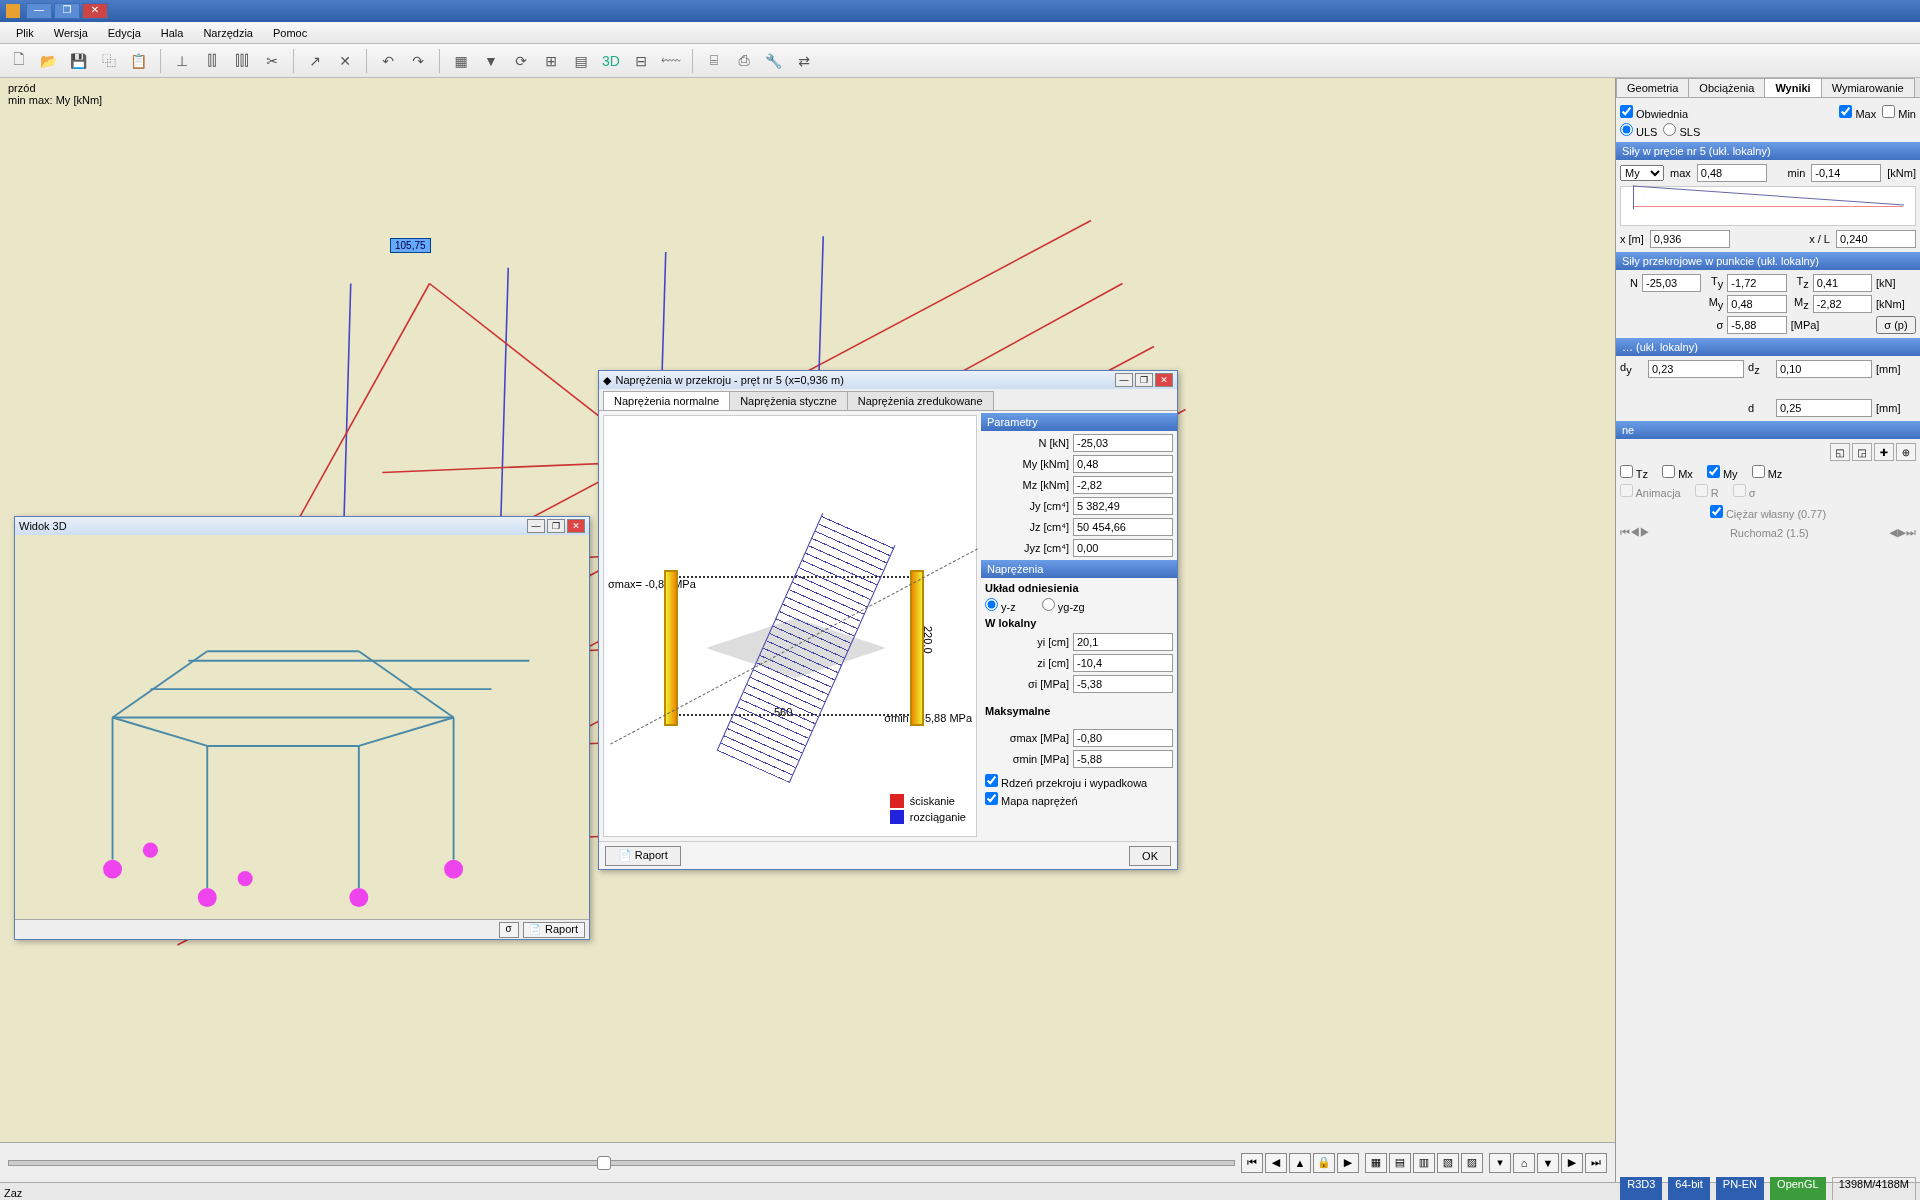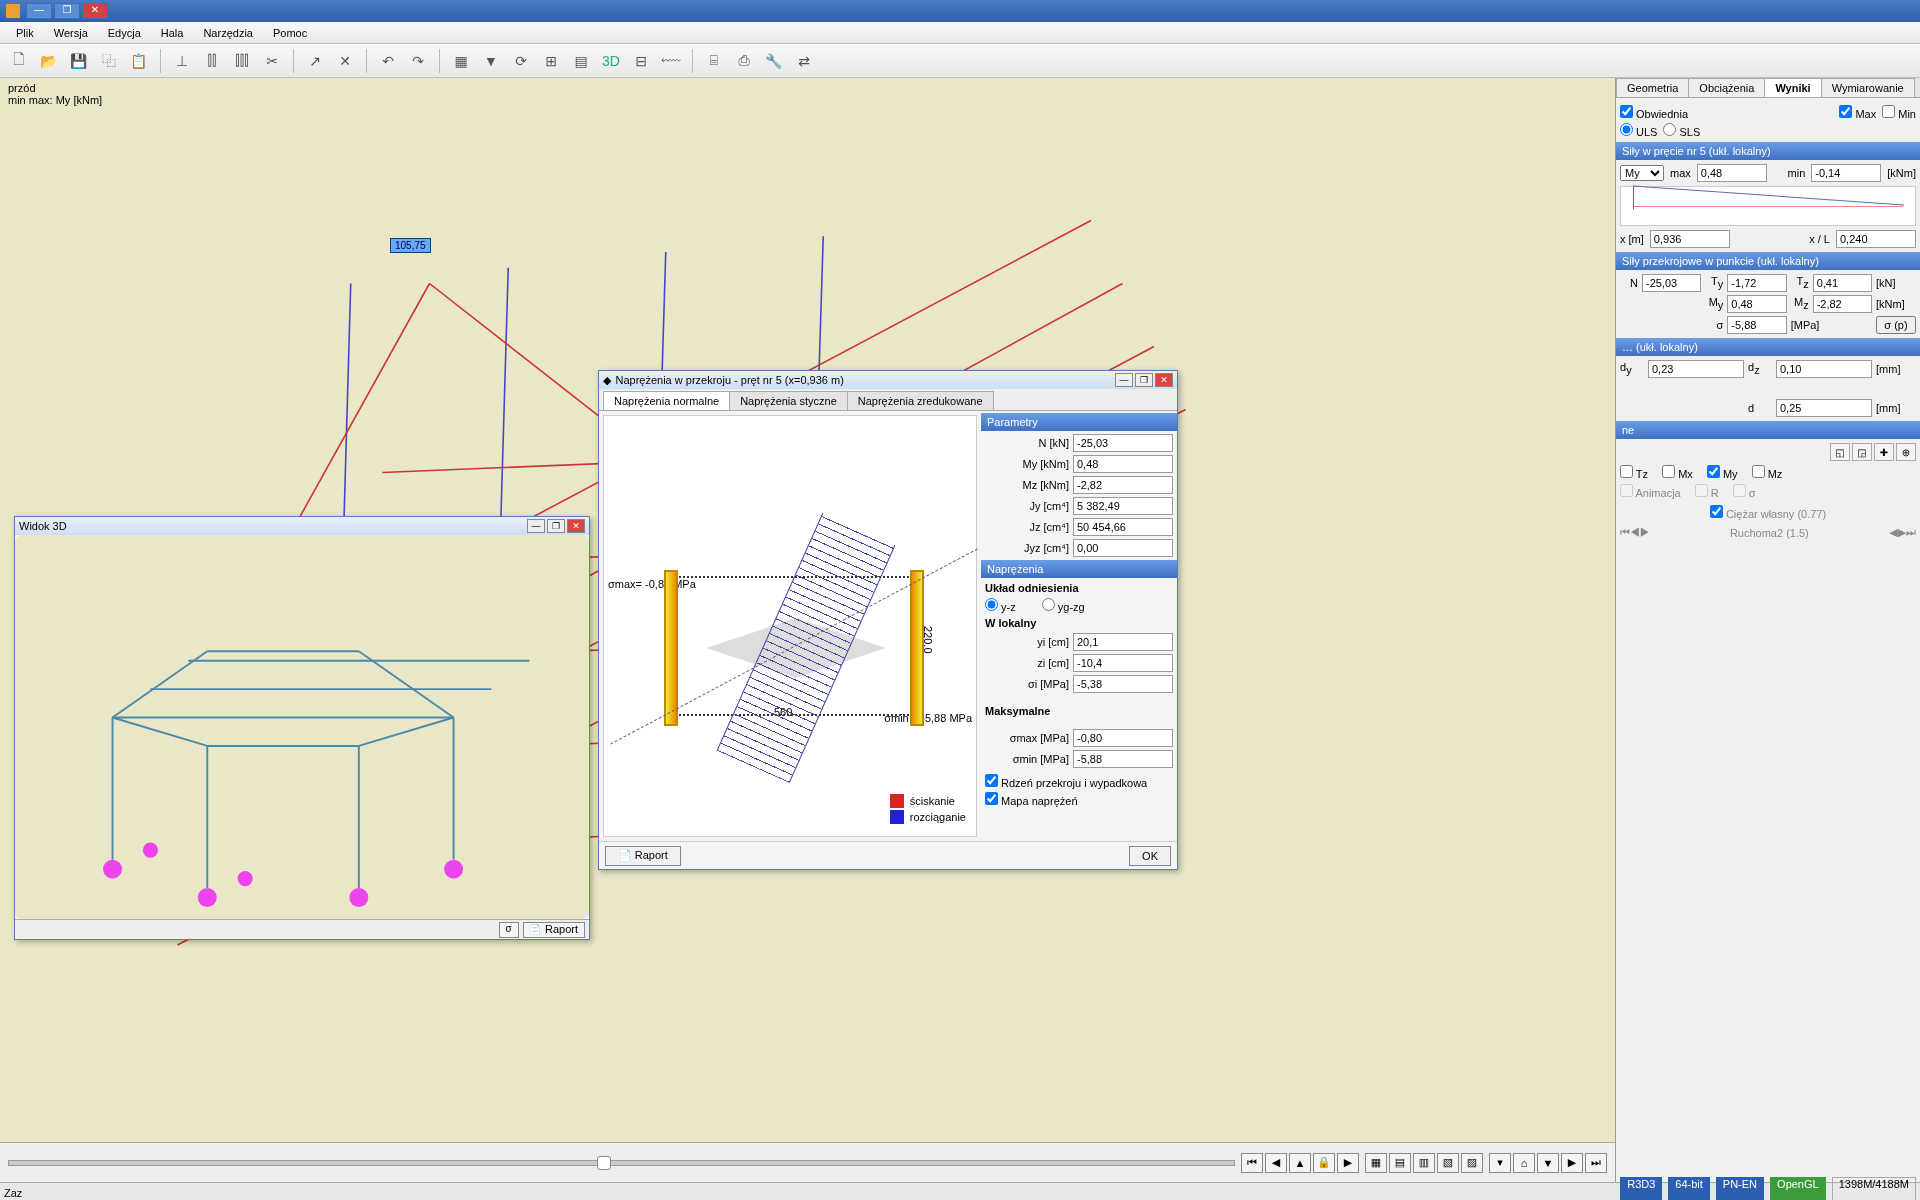--- a/index.html
+++ b/index.html
@@ -65,21 +65,21 @@
 .statusbar .seg { border: 1px solid #aaa; padding: 0 6px; margin-left: 6px; height: 33px; line-height: 13px; }
 .statusbar .seg.blue { background: #2d5fb0; color: #fff; border-color: #2d5fb0; }
 .statusbar .seg.green { background: #3a9c3a; color: #fff; border-color: #3a9c3a; }
 
 
 .float-win { position: absolute; border: 1px solid #5a7db8; background: #f4f4f4; box-shadow: 2px 2px 6px rgba(0,0,0,0.3); }
 .float-title { height: 18px; background: linear-gradient(to bottom, #eaf0f8, #cedef2); display: flex; align-items: center; padding: 0 4px; font-size: 11px; }
 .float-title .spacer { flex: 1; }
 .float-title .fbtn { width: 18px; height: 14px; border: 1px solid #888; background: #eee; margin-left: 2px; font-size: 9px; text-align: center; line-height: 12px; cursor: pointer; }
 .float-title .fbtn.close { background: #d44; color: #fff; }
-.float-body { background: #eae6c8; border-radius: 7px; }
+.float-body { background: #eae6c8; }
 
 
 .win3d { left: 14px; top: 438px; width: 576px; height: 424px; }
 .win3d .float-body { height: calc(100% - 18px - 20px); position: relative; }
 .win3d .bottombar { height: 20px; background: #eee; border-top: 1px solid #aaa; display: flex; justify-content: flex-end; align-items: center; gap: 4px; padding: 0 4px; }
 .win3d .bottombar .bbtn { height: 16px; padding: 0 6px; border: 1px solid #888; background: #f4f4f4; font-size: 10px; cursor: pointer; }
 
 
 .dlg { left: 598px; top: 292px; width: 580px; height: 500px; }
 .dlg .float-body { background: #f4f4f4; height: calc(100% - 18px); display: flex; flex-direction: column; }

